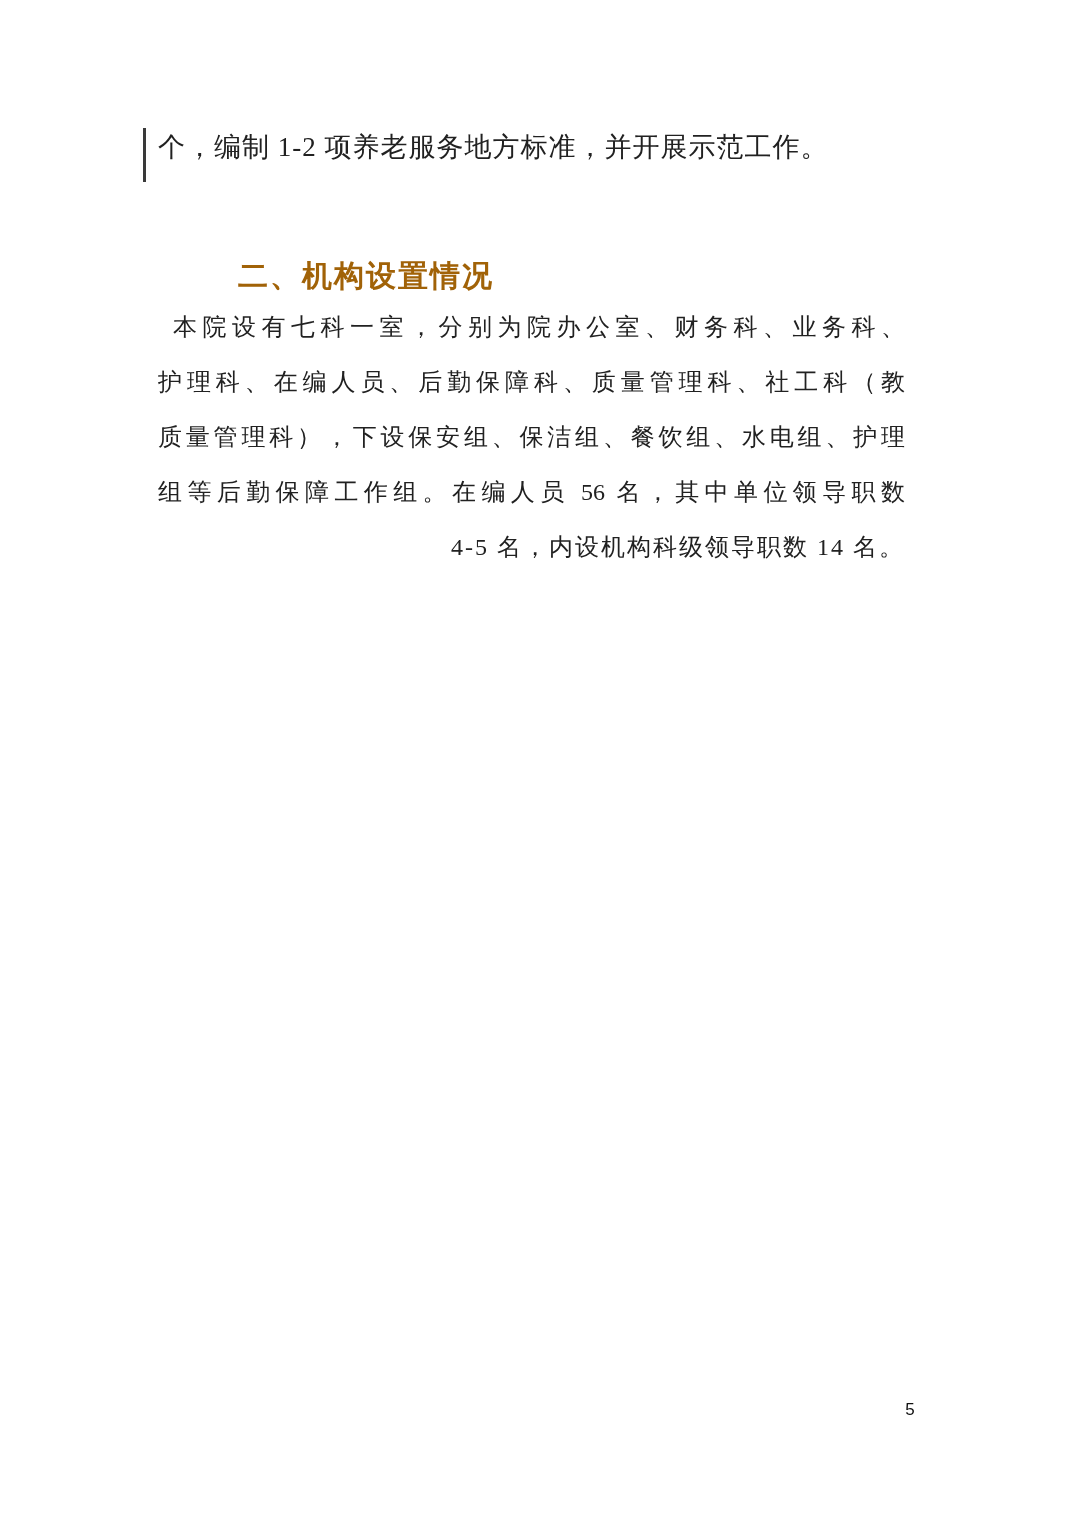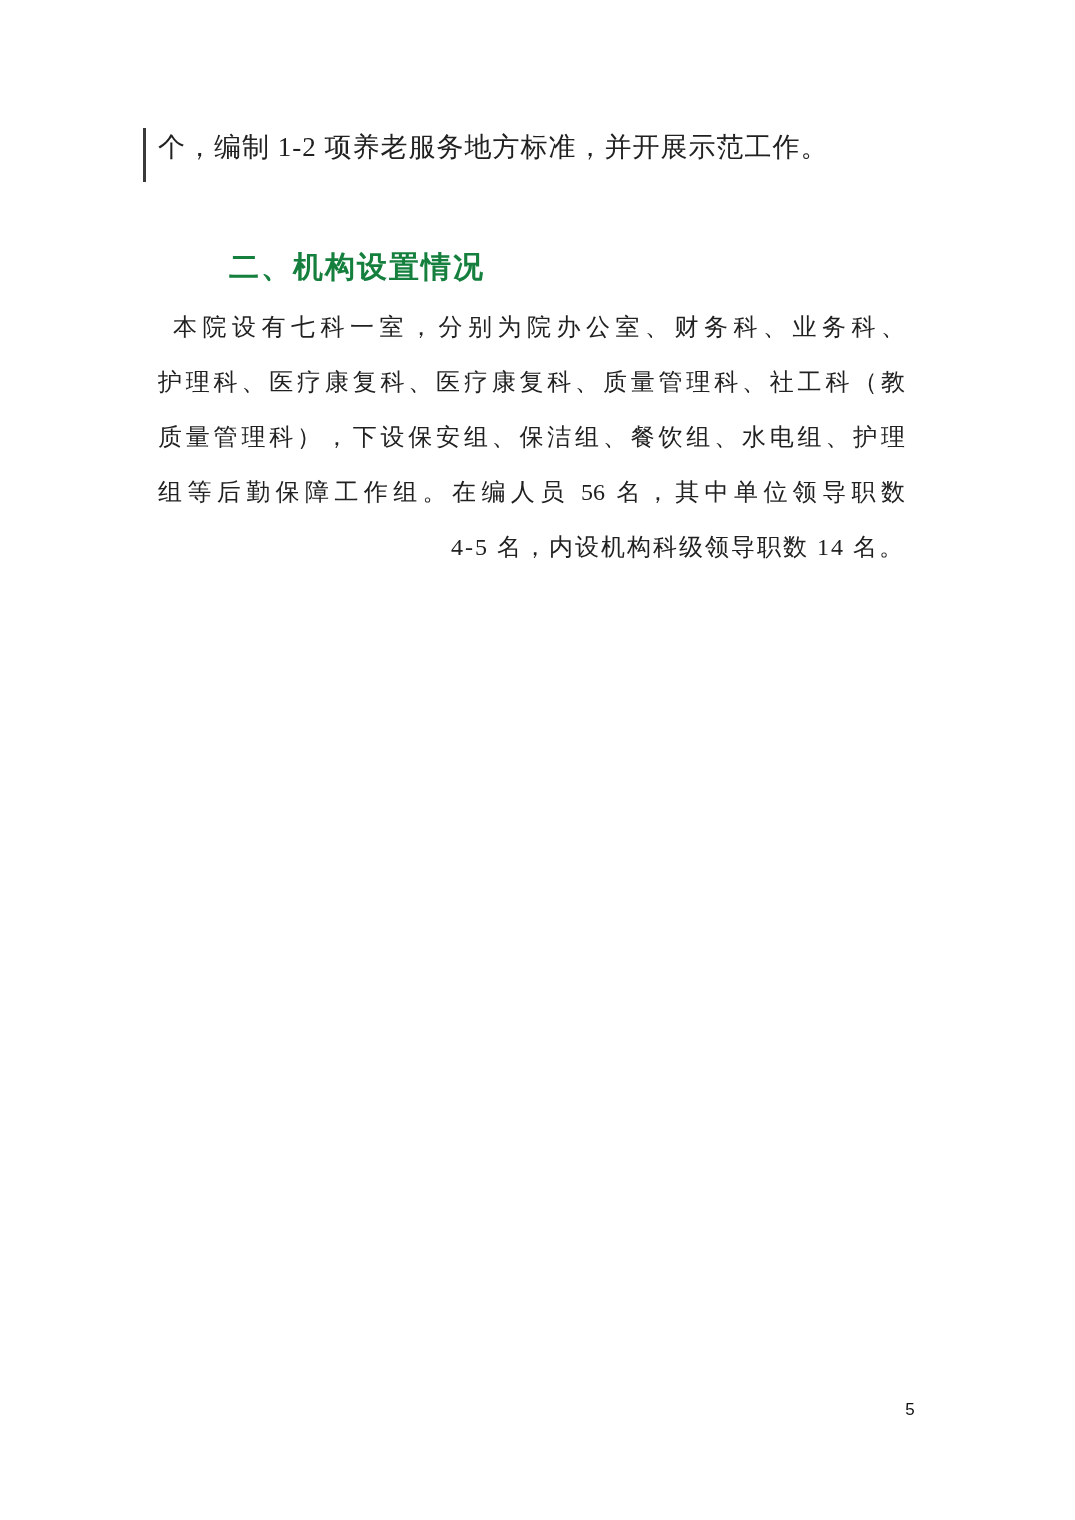--- a/index.html
+++ b/index.html
@@ -31,27 +31,27 @@
     width: 780px;
     font-size: 27px;
     line-height: 55px;
     letter-spacing: 1px;
     white-space: nowrap;
   }
   .section-heading {
     position: absolute;
     left: 221px;
     top: 235px;
-    margin: 8px;
+    margin: 17px;
     font-family: "Liberation Sans", sans-serif;
     font-weight: bold;
     font-size: 30px;
     line-height: 48px;
     letter-spacing: 2px;
-    color: #15803d;
+    color: #a16207;
     white-space: nowrap;
   }
   .body-paragraph {
     position: absolute;
     left: 158px;
     top: 300px;
     width: 747px;
   }
   .pline {
     height: 55px;
@@ -89,21 +89,21 @@
 <div class="page">
 
   <div class="change-bar"></div>
 
   <div class="intro-line">个，编制 1-2 项养老服务地方标准，并开展示范工作。</div>
 
   <h2 class="section-heading">二、机构设置情况</h2>
 
   <div class="body-paragraph">
     <div class="pline justified first">本院设有七科一室，分别为院办公室、财务科、业务科、</div>
-    <div class="pline justified">护理科、医疗康复科、医疗康复科、质量管理科、社工科（教</div>
+    <div class="pline justified">护理科、在编人员、后勤保障科、质量管理科、社工科（教</div>
     <div class="pline justified">质量管理科），下设保安组、保洁组、餐饮组、水电组、护理</div>
     <div class="pline justified">组等后勤保障工作组。在编人员 56 名，其中单位领导职数</div>
     <div class="pline last">4-5 名，内设机构科级领导职数 14 名。</div>
   </div>
 
   <div class="page-number">5</div>
 
 </div>
 
 </body></html>

